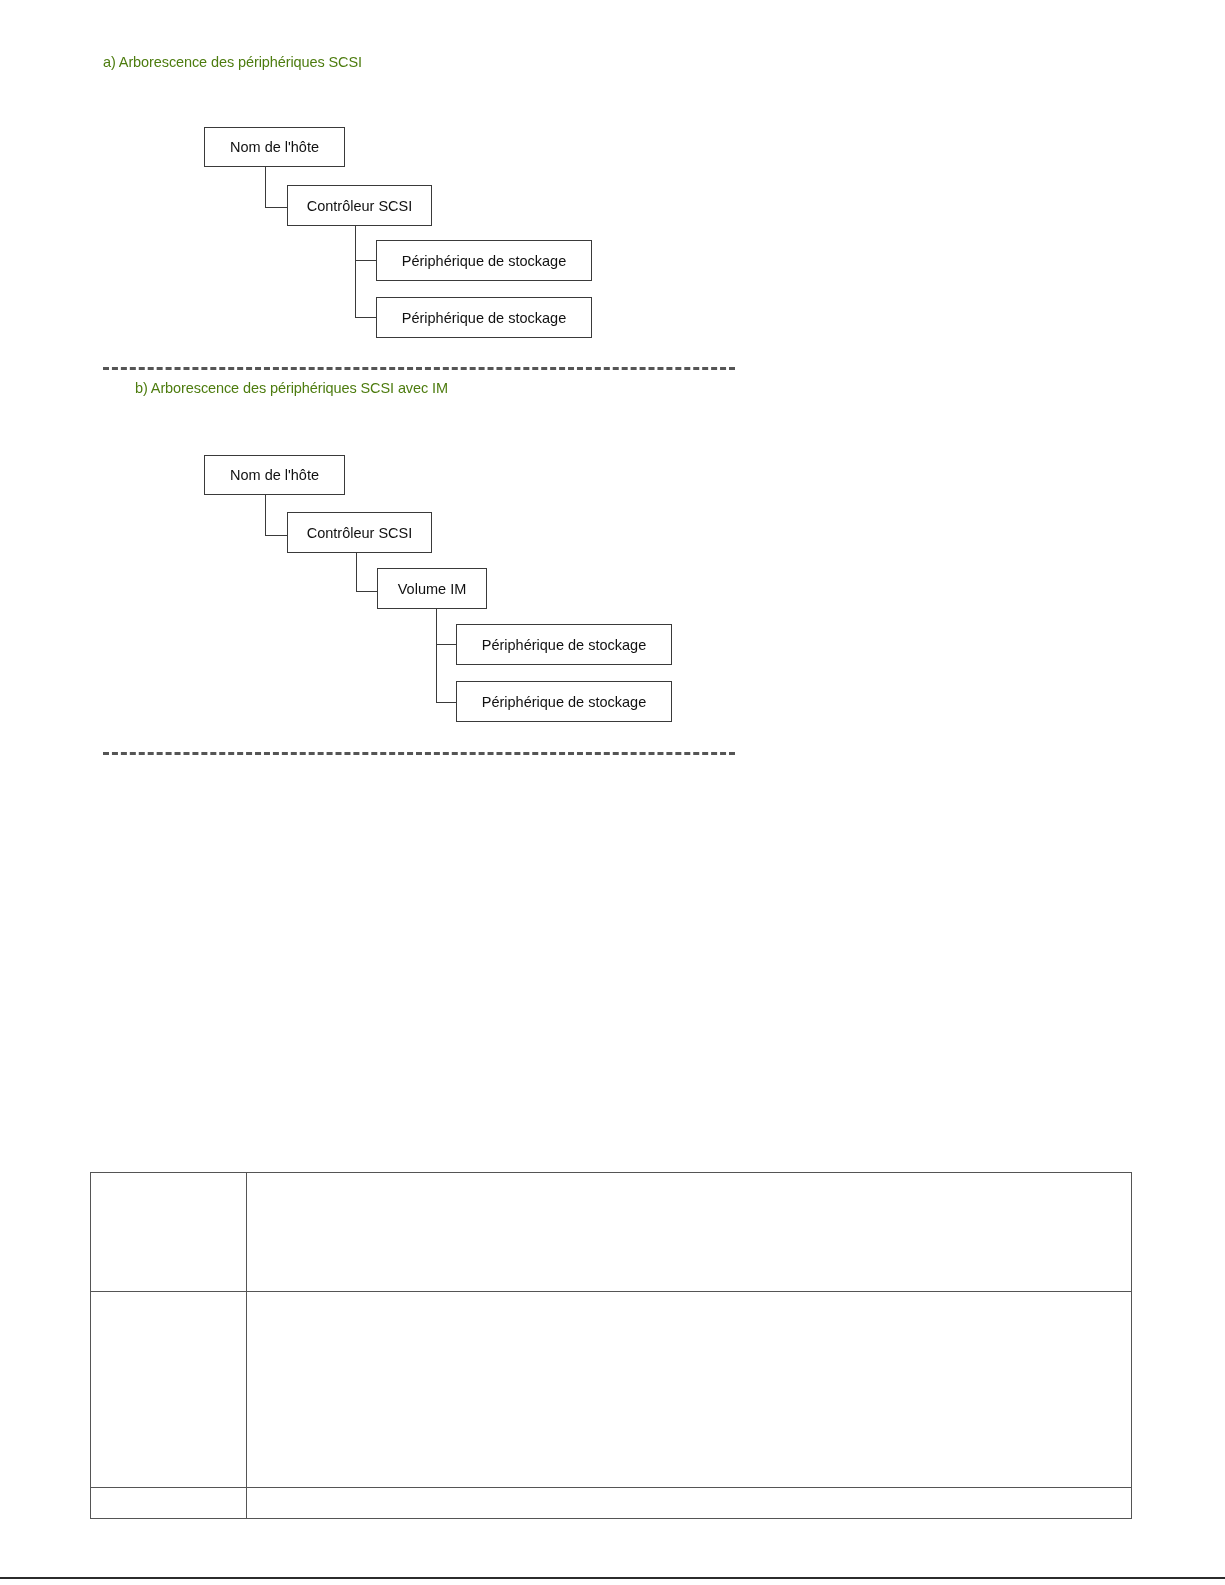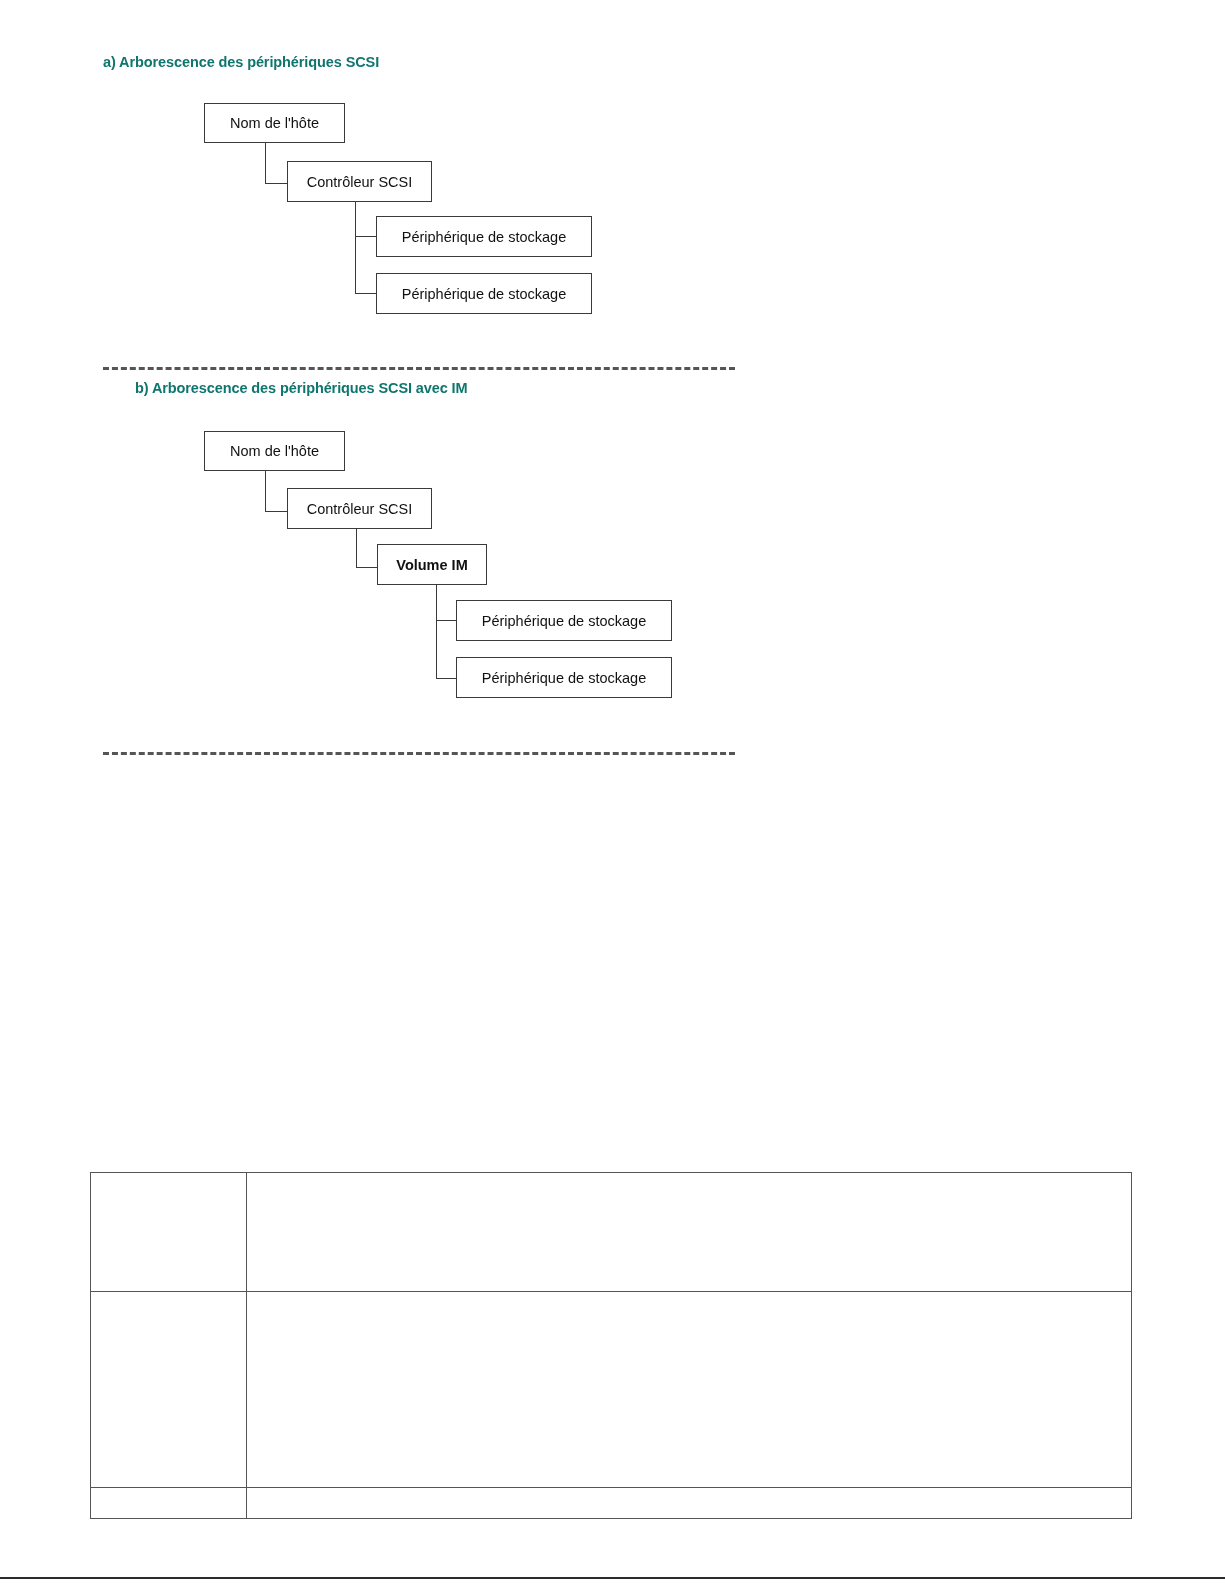--- a/index.html
+++ b/index.html
@@ -19,42 +19,43 @@
   .page {
     position: absolute;
     inset: 0;
     background: #ffffff;
   }
 
   
   .section-title {
     position: absolute;
     font-size: 14.5px;
-    font-weight: bold;
+    font-weight: normal;
     letter-spacing: -0.1px;
     white-space: nowrap;
-    color: #0f766e;
+    color: #4d7c0f;
   }
   #title-a { left: 103px; top: 54px; }
   #title-b { left: 103px; top: 380px; margin-left: 32px; }
 
   
   .dashed-sep {
     position: absolute;
     left: 103px;
     width: 632px;
     height: 0;
     border-top: 3px dashed #555555;
   }
   #sep-1 { top: 367px; }
   #sep-2 { top: 752px; }
 
   
   .tree {
     position: absolute;
+    margin-top: 24px;
   }
   #tree-a { left: 0px; top: 0px; width: 1225px; height: 340px; }
   #tree-b { left: 0px; top: 0px; width: 1225px; height: 740px; }
 
   
   .node {
     position: absolute;
     box-sizing: border-box;
     background: #ffffff;
     border: 1.6px solid #3a3a3a;
@@ -147,21 +148,21 @@
     <div class="node" style="left:204px; top:431px; width:141px; height:40px;">Nom de l'hôte</div>
 
     <div class="conn-v" style="left:265px; top:471px; height:41px;"></div>
     <div class="conn-h" style="left:265px; top:511px; width:23px;"></div>
 
     <div class="node" style="left:287px; top:488px; width:145px; height:41px;">Contrôleur SCSI</div>
 
     <div class="conn-v" style="left:356px; top:529px; height:39px;"></div>
     <div class="conn-h" style="left:356px; top:567px; width:22px;"></div>
 
-    <div class="node" style="left:377px; top:544px; width:110px; height:41px;font-weight:bold;">Volume IM</div>
+    <div class="node" style="left:377px; top:544px; width:110px; height:41px;">Volume IM</div>
 
     <div class="conn-v" style="left:436px; top:585px; height:94px;"></div>
     <div class="conn-h" style="left:436px; top:620px; width:21px;"></div>
     <div class="conn-h" style="left:436px; top:678px; width:21px;"></div>
 
     <div class="node" style="left:456px; top:600px; width:216px; height:41px;">Périphérique de stockage</div>
 
     <div class="node" style="left:456px; top:657px; width:216px; height:41px;">Périphérique de stockage</div>
   </div>
 

